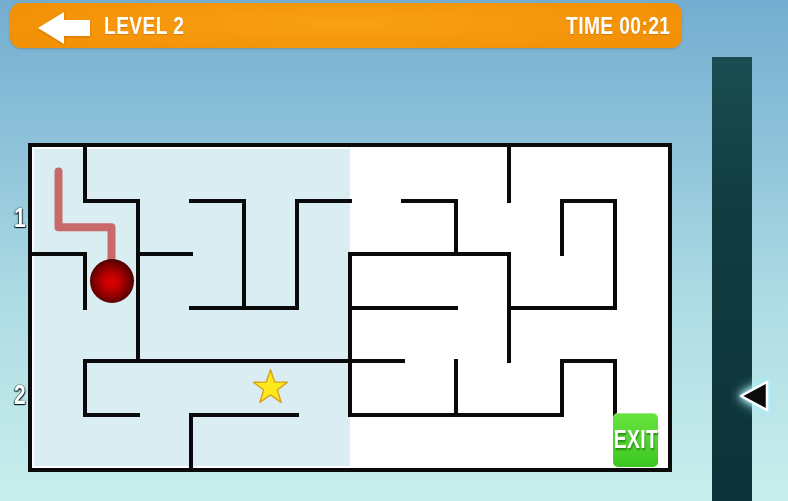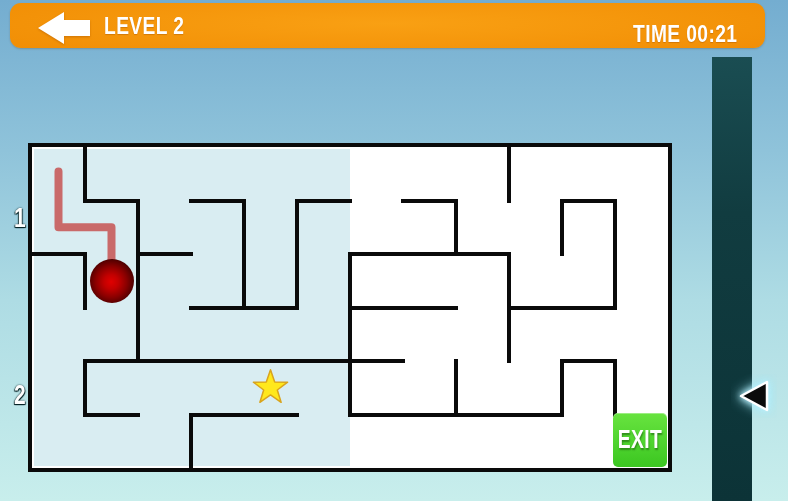--- a/index.html
+++ b/index.html
@@ -3,30 +3,30 @@
 <meta charset="utf-8">
 <style>
   html,body{margin:0;padding:0;}
   body{
     position:relative;width:788px;height:501px;overflow:hidden;
     background:linear-gradient(180deg,#74add0 0%,#8fc3da 30%,#aedce4 60%,#c8eeec 100%);
     font-family:"Liberation Sans",sans-serif;
   }
   
   .header{
-    position:absolute;left:10px;top:3px;width:755px;height:45px;border-radius:11px;
+    position:absolute;left:10px;top:3px;width:672px;height:45px;border-radius:11px;
     background:radial-gradient(120% 170% at 50% 45%,#f9a013 0%,#f18d04 55%,#e87c00 100%);
     box-shadow:0 1px 2px rgba(90,50,0,.25);
     z-index:10;
   }
   .hdr-text{position:absolute;top:0;height:45px;display:flex;align-items:center;color:#fff;font-weight:bold;font-size:24px;white-space:nowrap;}
   .hdr-text .cond{display:inline-block;transform:scaleX(.8);letter-spacing:.5px;text-shadow:0 1px 1px rgba(150,70,0,.35);}
   .hdr-level{left:94px;} .hdr-level .cond{transform-origin:left center;}
   .hdr-mode{left:330px;width:180px;justify-content:center;} .hdr-mode .cond{transform-origin:center;}
-  .hdr-time{right:28px;margin-top:8px;} .hdr-time .cond{transform-origin:right center;}
+  .hdr-time{right:12px;} .hdr-time .cond{transform-origin:right center;}
   .back-btn{position:absolute;left:26px;top:7px;width:56px;height:36px;cursor:pointer;}
   
   .sidebar{
     position:absolute;left:712px;top:57px;width:40px;height:444px;
     background:linear-gradient(180deg,#1a4d52 0%,#113c40 35%,#0c3337 100%);
     z-index:5;
   }
   .layer-num{position:absolute;left:0;width:40px;height:32px;line-height:32px;text-align:center;color:#fff;font-weight:bold;font-size:28px;cursor:pointer;
     text-shadow:0 0 2px #062326,1px 1px 1px #062326,-1px 1px 1px #062326;}
   .layer-num .cond{display:inline-block;transform:scaleX(.75);}
@@ -95,21 +95,21 @@
     <div class="wall" style="left: 454px; top: 198.5px; width: 4px; height: 57.5px;"></div>
     <div class="wall" style="left: 454px; top: 359px; width: 4px; height: 57.5px;"></div>
     <div class="wall" style="left: 507px; top: 145px; width: 4px; height: 57.5px;"></div>
     <div class="wall" style="left: 507px; top: 252px; width: 4px; height: 111px;"></div>
     <div class="wall" style="left: 560px; top: 198.5px; width: 4px; height: 57.5px;"></div>
     <div class="wall" style="left: 560px; top: 359px; width: 4px; height: 57.5px;"></div>
     <div class="wall" style="left: 613px; top: 198.5px; width: 4px; height: 111px;"></div>
     <div class="wall" style="left: 613px; top: 359px; width: 4px; height: 57.5px;"></div>
   </div>
 <div id="player" style="left: 89.5px; top: 258.75px; width: 44px; height: 44px;"></div>
-<div id="exit" style="left: 613px; top: 412.5px; width: 54px; height: 54.5px;">
+<div id="exit" style="left: 613px; top: 412.5px; width: 45px; height: 54.5px;">
     <span class="cond">EXIT</span>
   </div>
 
 <div class="sidebar"></div>
 <div class="layer-num layer-1"><span class="cond">1</span></div>
 <div class="layer-num layer-2"><span class="cond">2</span></div>
 <svg class="cursor-svg" viewBox="0 0 46 44">
   <polygon points="36,8 36,36 10,22" fill="#0b0b0b" stroke="#ffffff" stroke-width="2.5" stroke-linejoin="round" style="filter:drop-shadow(0 0 3px #c2f3ff) drop-shadow(0 0 6px #9fe8f8);"></polygon>
 </svg>
 

